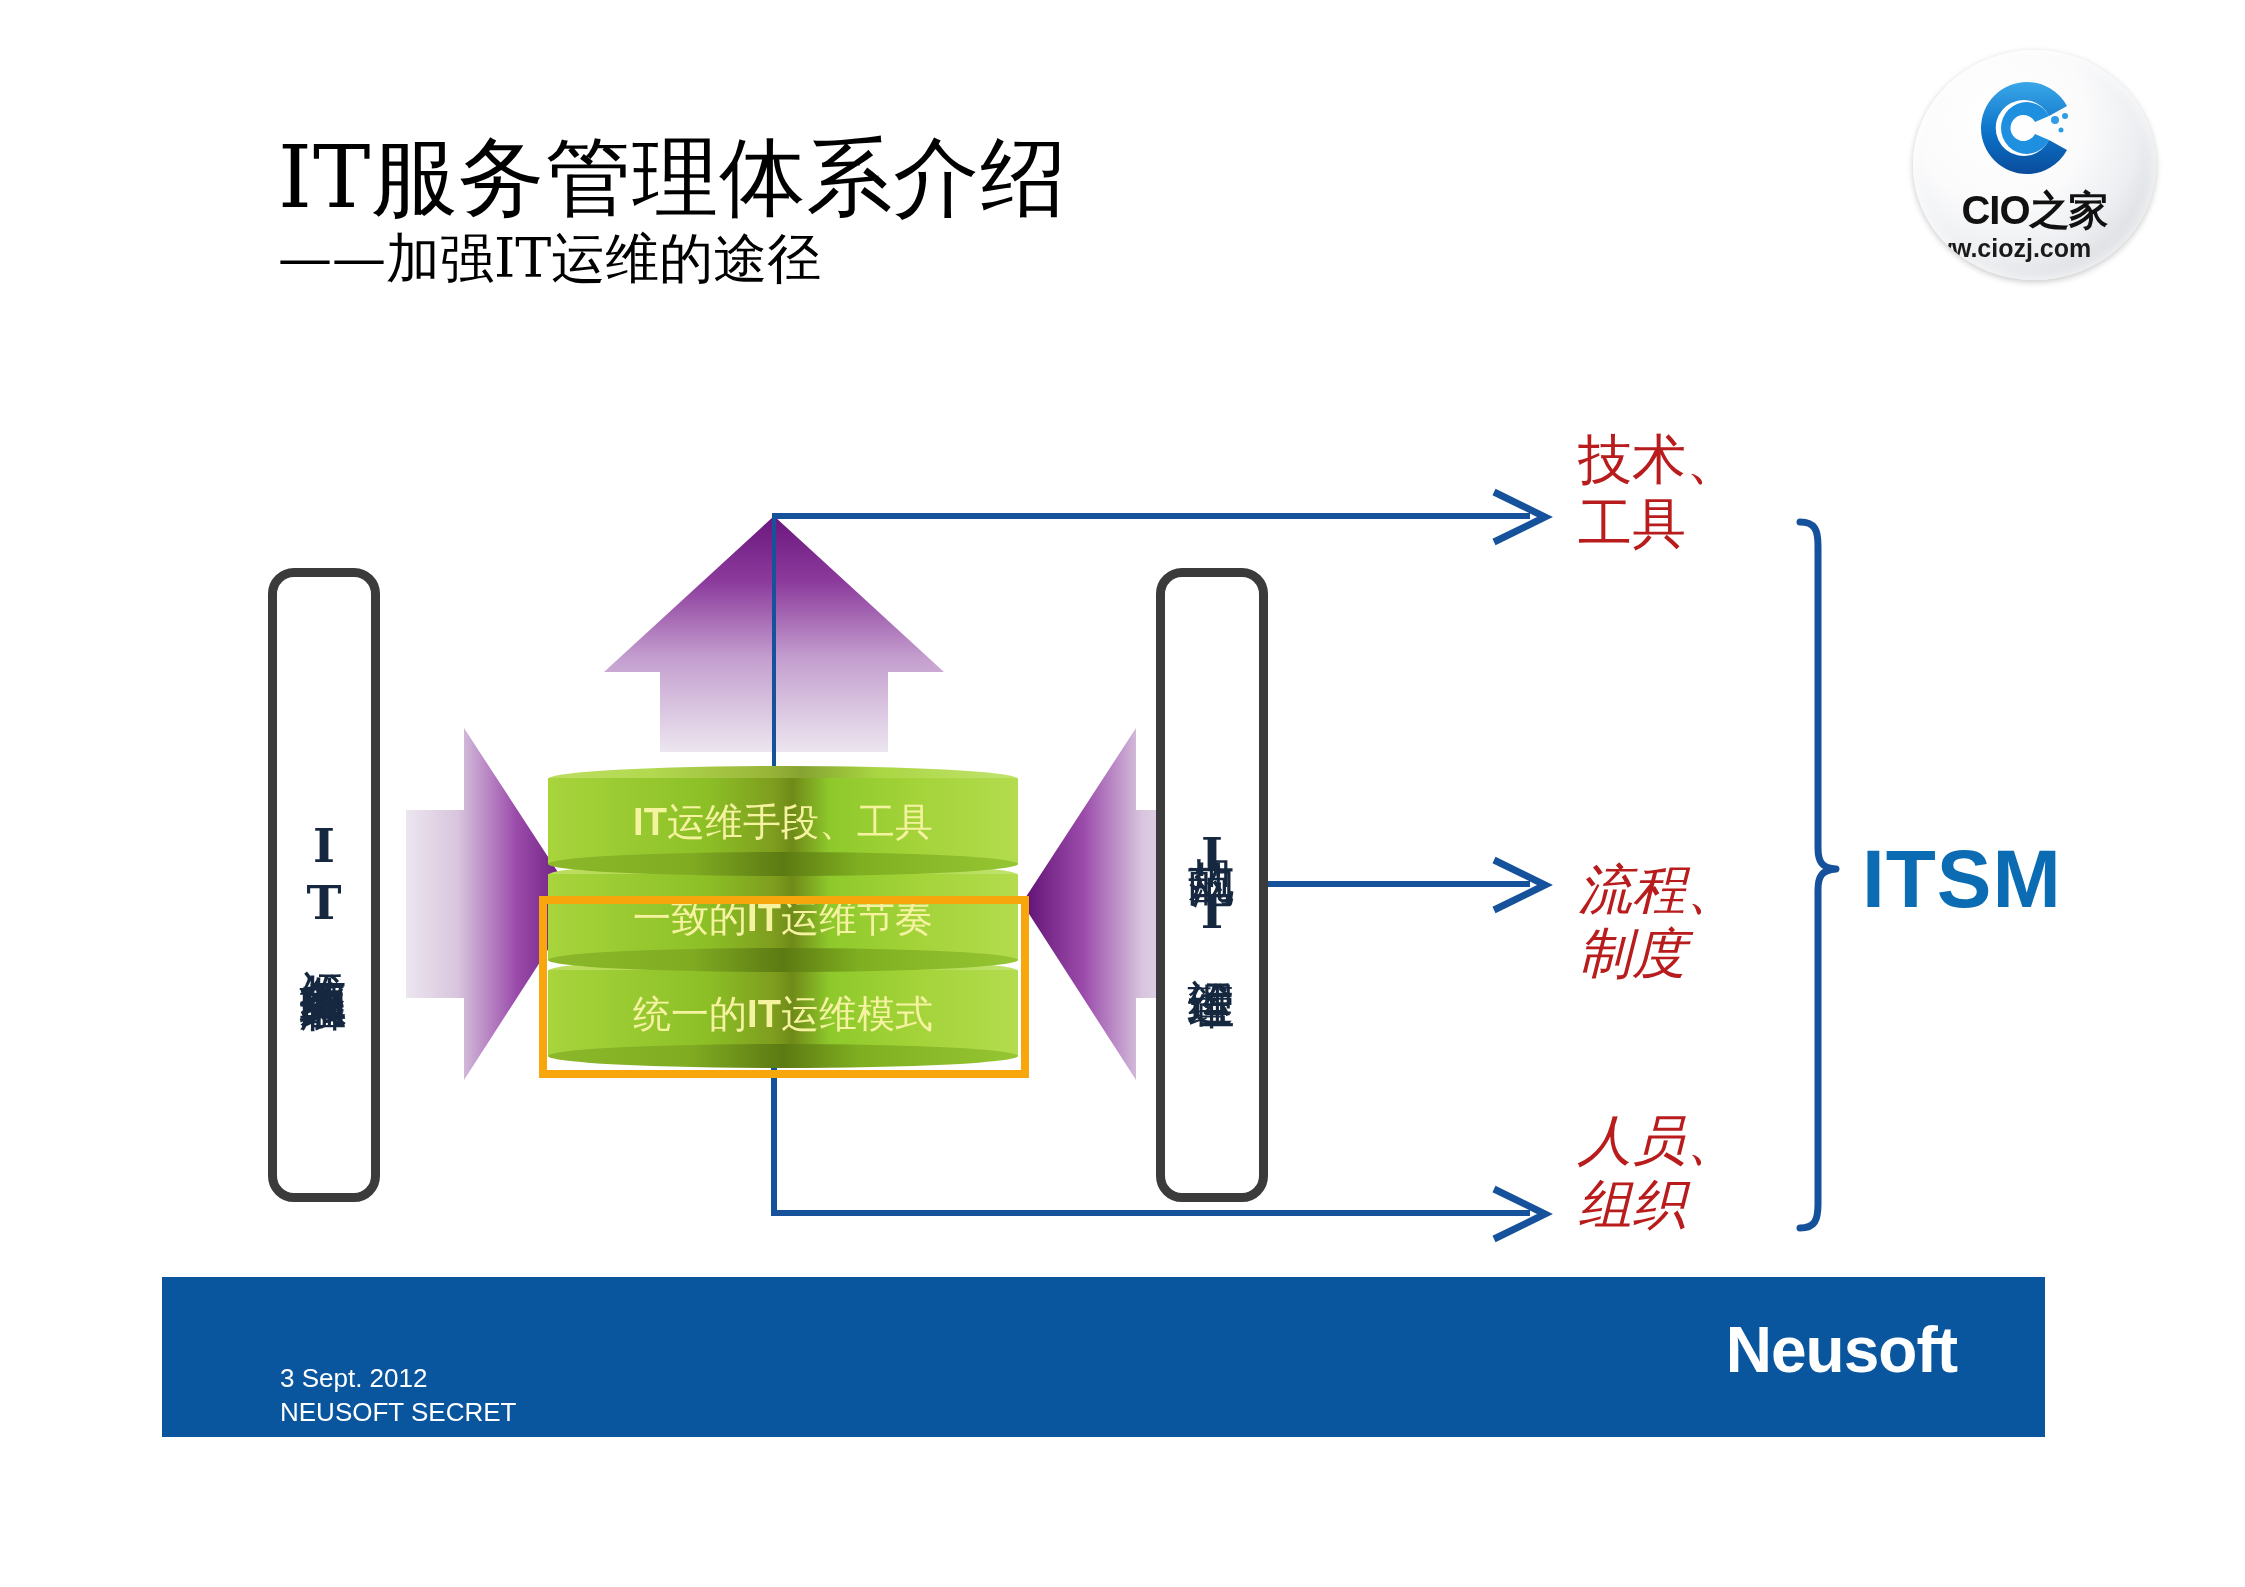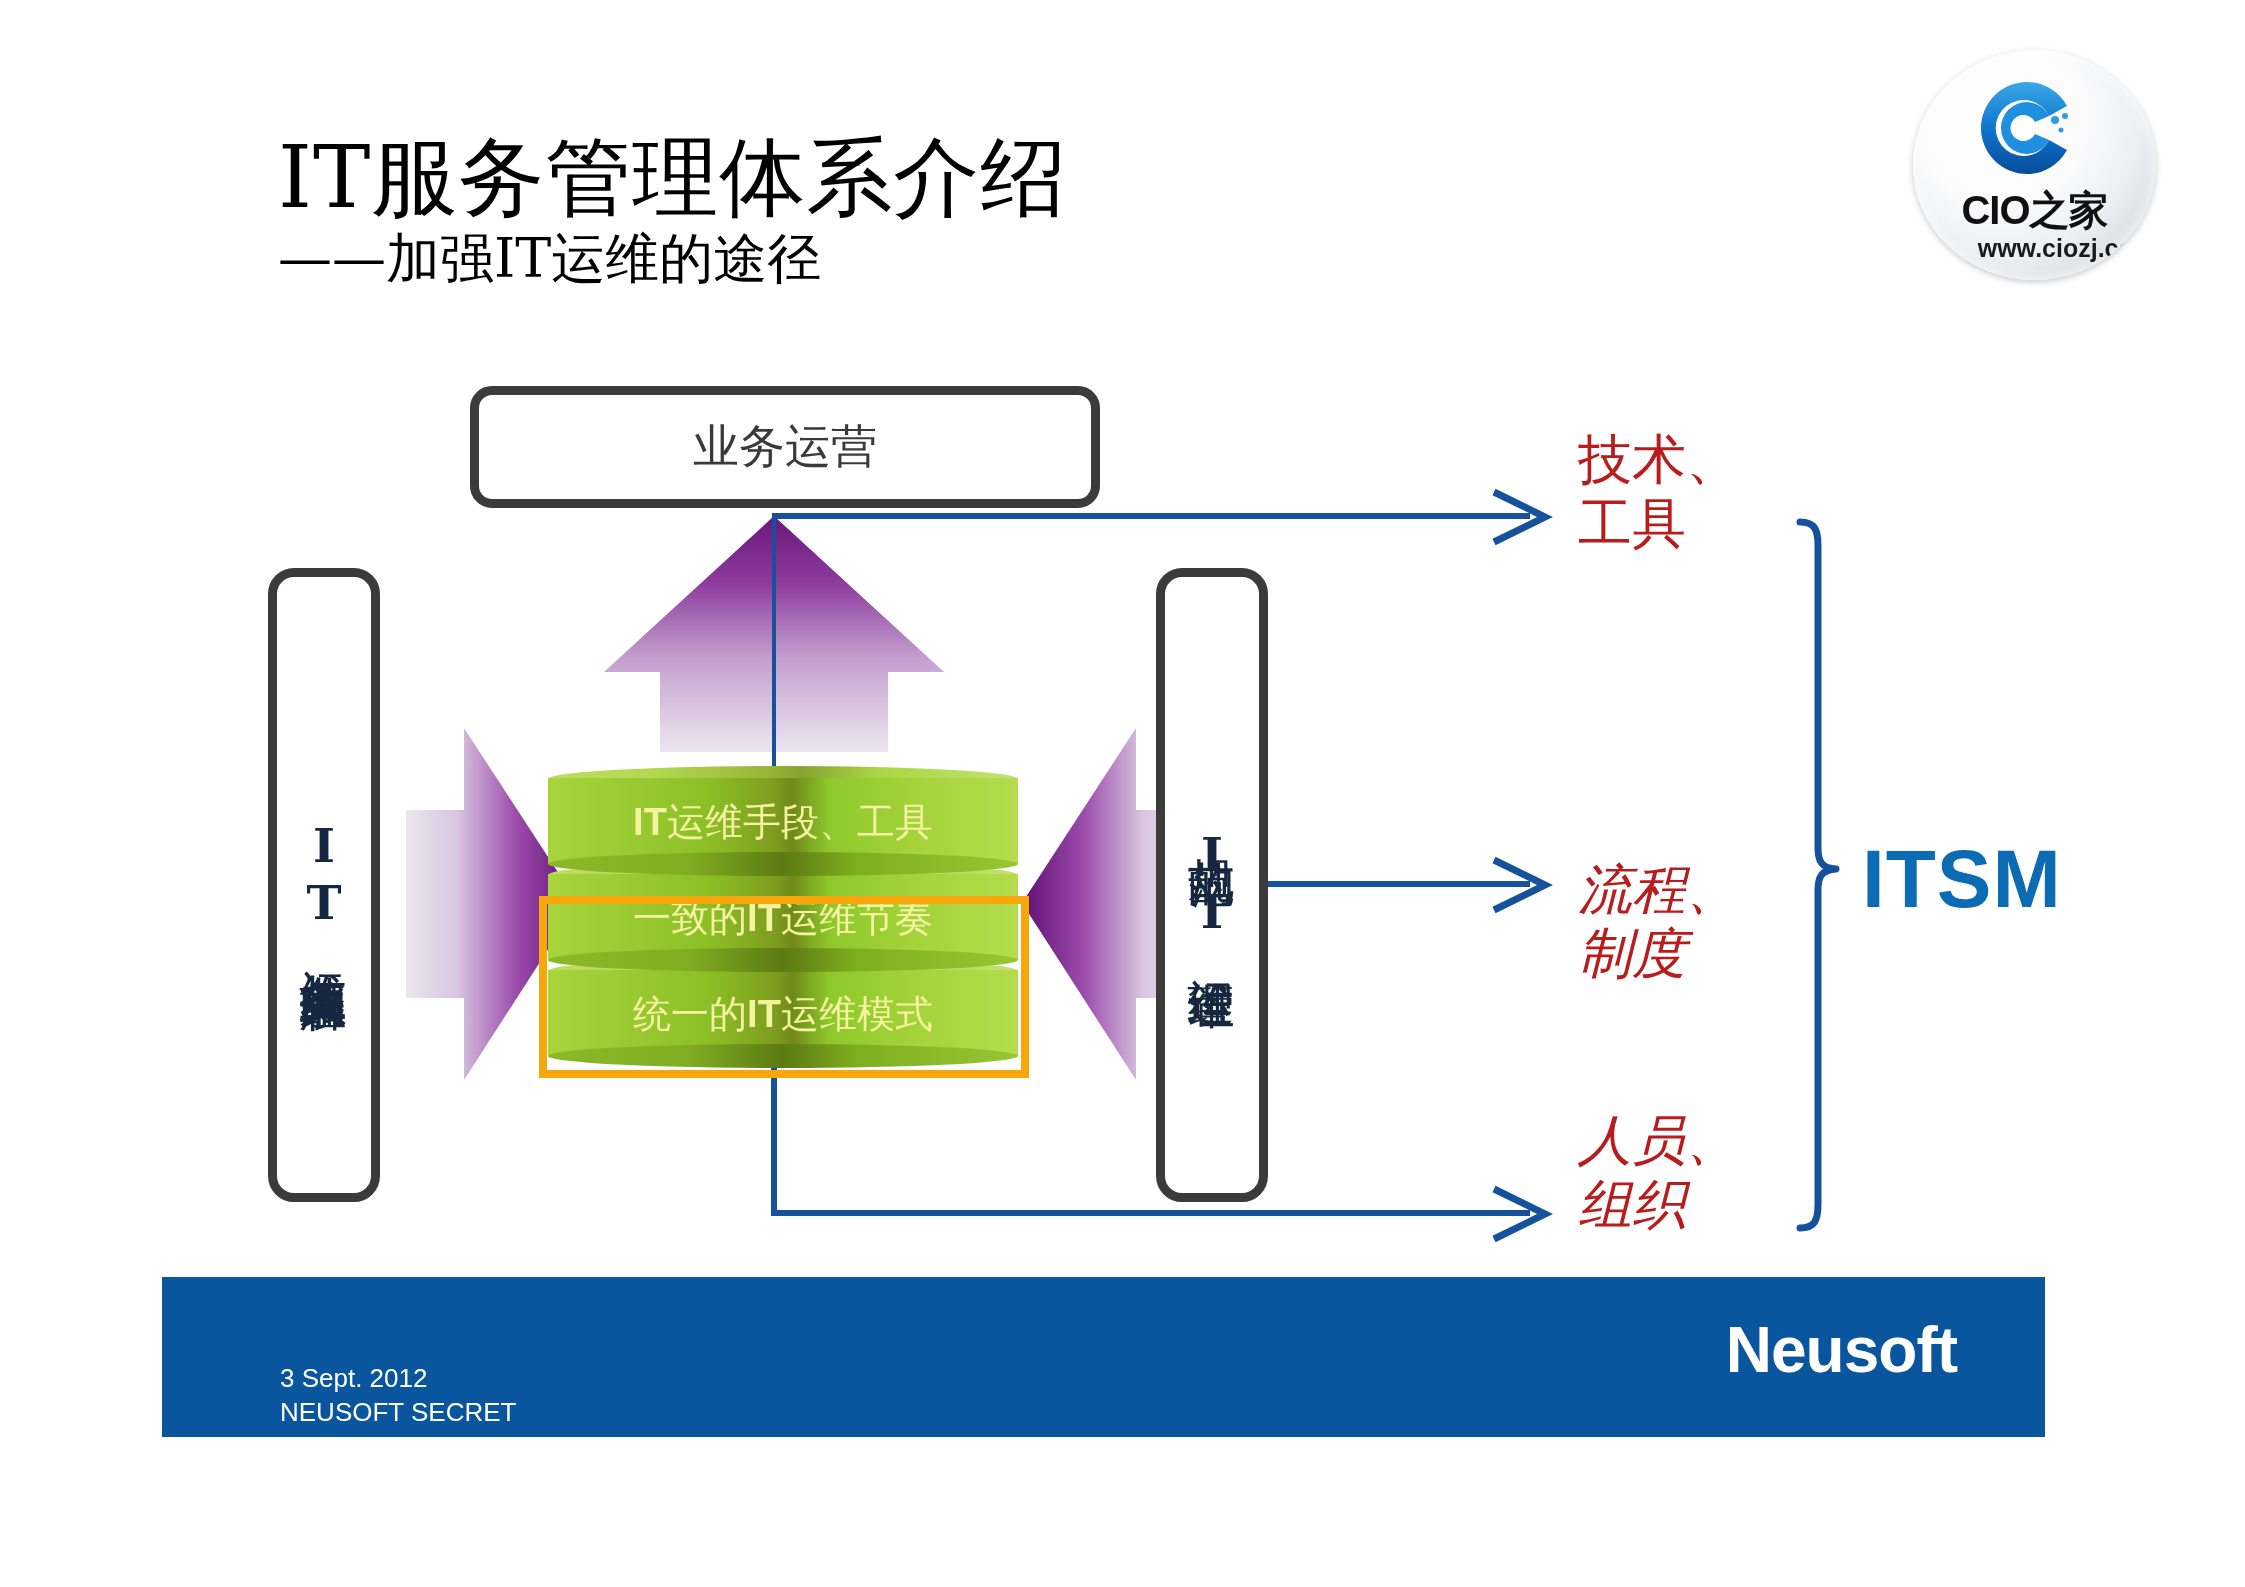--- a/index.html
+++ b/index.html
@@ -76,21 +76,21 @@
     font-size: 40px;
     font-weight: bold;
     color: #111111;
     letter-spacing: -1px;
     line-height: 1;
   }
   #cio-logo .cio-url {
     position: absolute;
     left: 0; right: 0;
     top: 186px;
-    text-align: right;
+    text-align: left;
     font-size: 25px;
     font-weight: bold;
     color: #1a1a1a;
     line-height: 1;
   }
 
   
   #box-top {
     position: absolute;
     left: 470px;
@@ -328,23 +328,20 @@
       <linearGradient id="pgR" x1="0" y1="0" x2="1" y2="0">
         <stop offset="0%" stop-color="#5e0f72"></stop>
         <stop offset="36%" stop-color="#9b4cab"></stop>
         <stop offset="70%" stop-color="#d8c5de"></stop>
         <stop offset="100%" stop-color="#ece6ef"></stop>
       </linearGradient>
     </defs>
     <path d="M118 26 L4 201 L118 378 L118 296 L176 296 L176 108 L118 108 Z" fill="url(#pgR)"></path>
   </svg>
 
-  <div id="box-top">
-    <span class="label">业务运营</span>
-  </div>
 
   <div id="box-left" class="vbox">
     <span class="vlabel"><b>IT</b><span>运维与业务关系的理解</span></span>
   </div>
 
   <div id="box-right" class="vbox">
     <span class="vlabel"><span>规范的</span><b>IT</b><span>运维管理</span></span>
   </div>
 
   <div id="cyl-stack">

